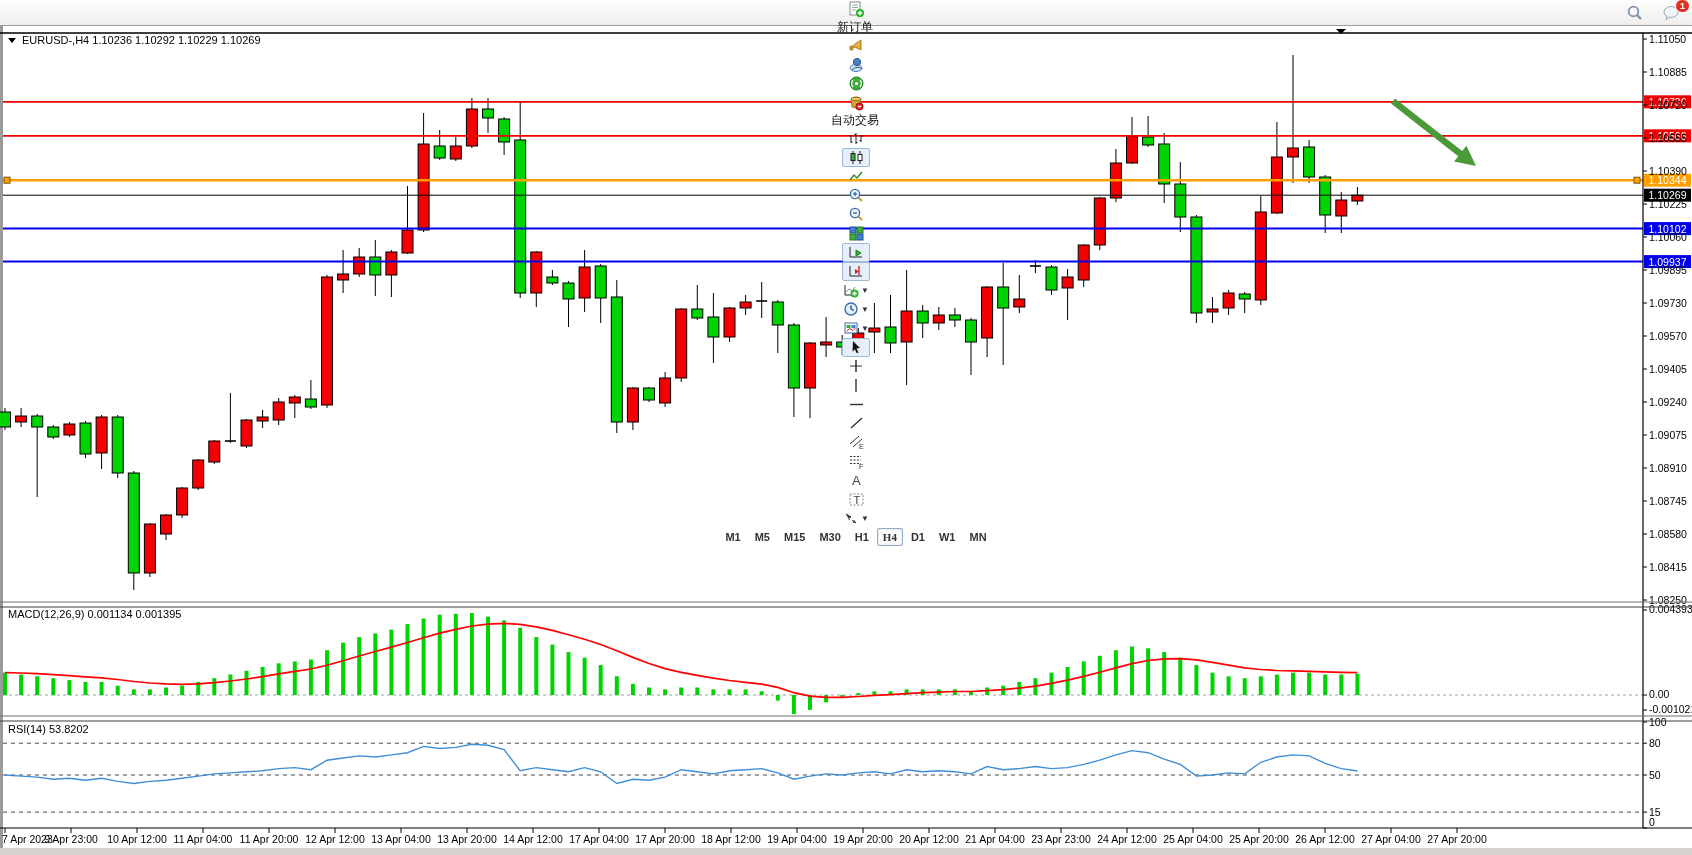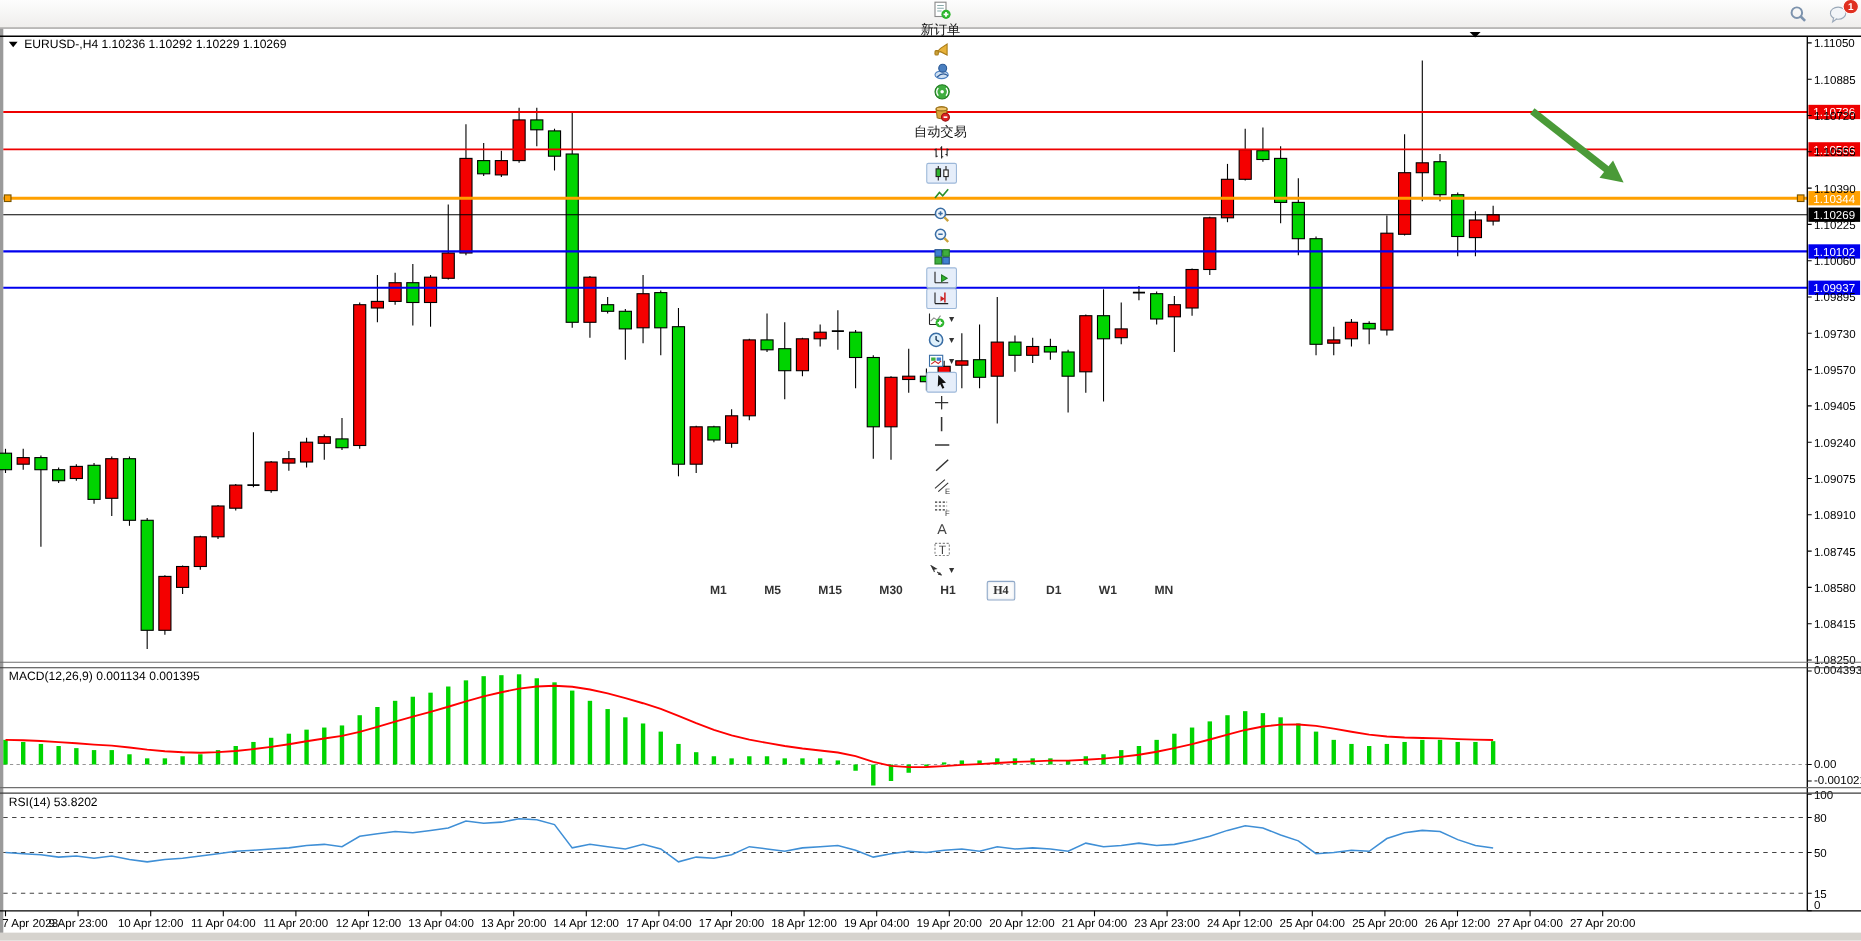--- a/index.html
+++ b/index.html
@@ -841,21 +841,21 @@
       <path d="M3 4 L8 7 L5.5 7.5 L6.5 10" fill="none" stroke="#333"></path>
       <polygon points="3,4 8,7 5,8" fill="#333"></polygon>
       <path d="M13 13 L9 10" stroke="#333"></path>
       <polygon points="13,13 9.5,12.5 11.5,10" fill="#333"></polygon>
     </svg>
       <span class="caret">▼</span>
   </div>
 
   <div class="tsep"></div>
 
-  <div id="periods" style="display:flex;align-items:center;gap:20px;">
+  <div id="periods" style="display:flex;align-items:center;">
       <div class="pbtn">M1</div>
       <div class="pbtn">M5</div>
       <div class="pbtn">M15</div>
       <div class="pbtn">M30</div>
       <div class="pbtn">H1</div>
       <div class="pbtn active">H4</div>
       <div class="pbtn">D1</div>
       <div class="pbtn">W1</div>
       <div class="pbtn">MN</div>
     </div>

